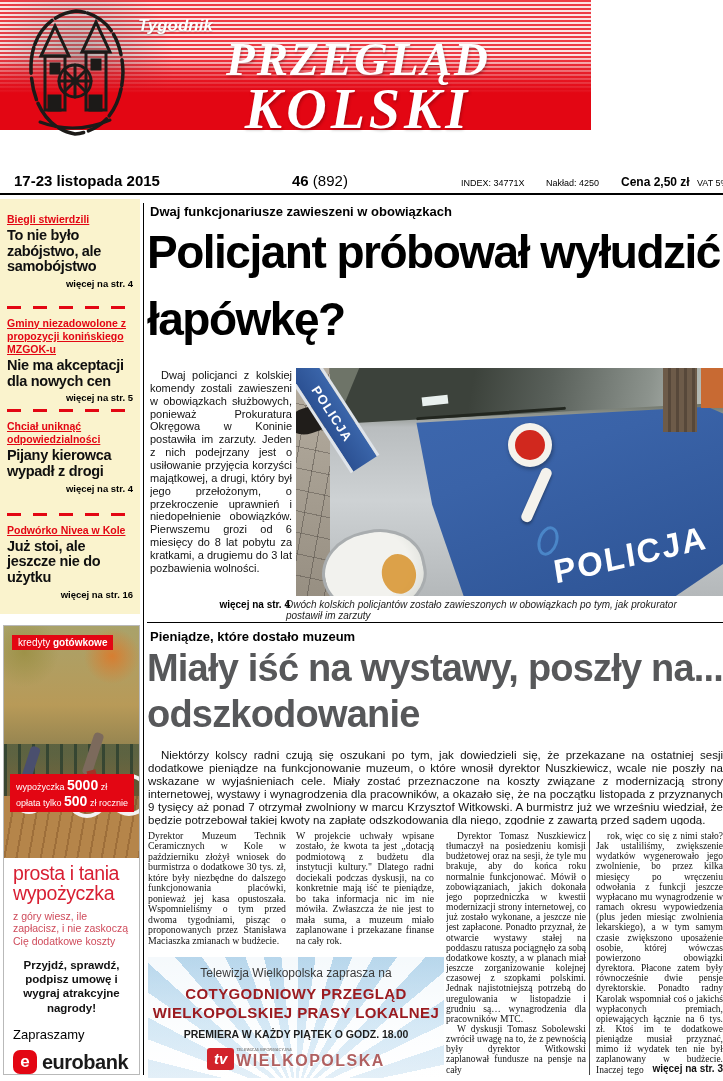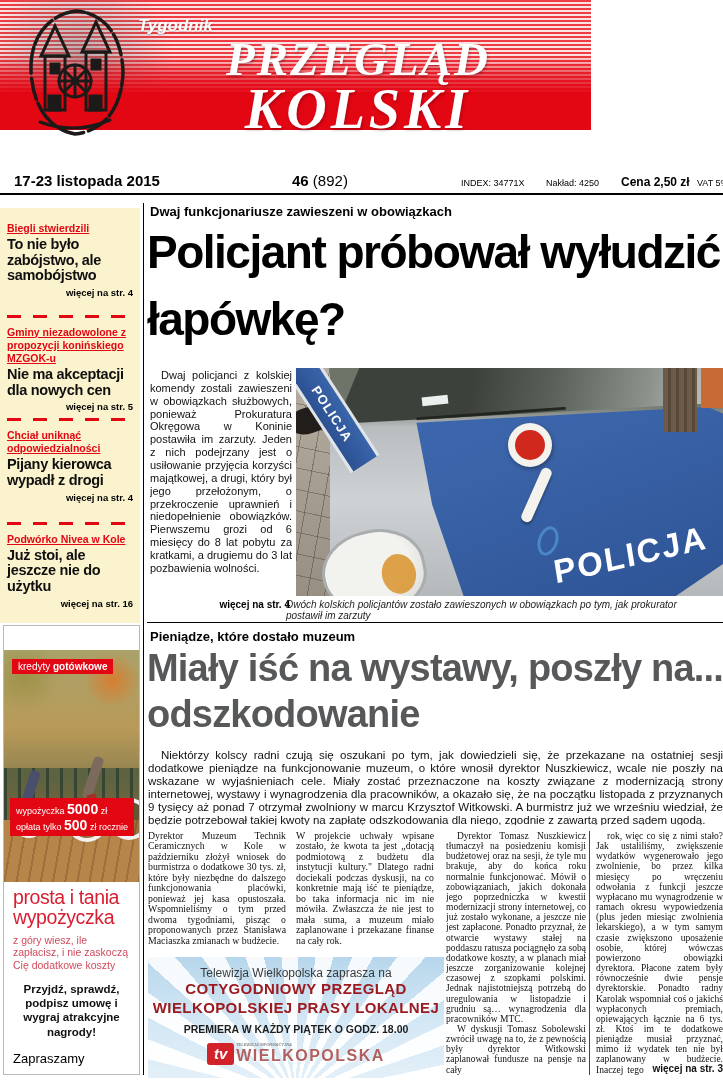--- a/index.html
+++ b/index.html
@@ -30,21 +30,21 @@
   .dateline .date   { position:absolute; left:5px;  bottom:5px; font-weight:bold; font-size:15px; }
   .dateline .issue  { position:absolute; left:283px; bottom:5px; font-size:15px; }
   .dateline .issue b{ font-weight:bold; }
   .dateline .index  { position:absolute; left:452px; bottom:6px; font-size:9px; }
   .dateline .naklad { position:absolute; left:537px; bottom:6px; font-size:9px; }
   .dateline .price  { position:absolute; left:612px; bottom:5px; font-weight:bold; font-size:12px; }
   .dateline .vat    { position:absolute; left:688px; bottom:6px; font-size:9px; }
   .rule-thick { position:absolute; left:0; top:193px; width:723px; height:2px; background:#000; }
 
   
-  .teasers { position:absolute; left:0; top:208px; width:140px; height:415px; background:#faf3cd;
+  .teasers { position:absolute; left:0; top:199px; width:140px; height:415px; background:#faf3cd;
     padding:14px 7px 2px 7px; display:flex; flex-direction:column; }
   .teaser { flex:1; }
   .teaser .kick { color:#e30613; font-size:10.5px; font-weight:bold; text-decoration:underline; line-height:1.25; }
   .teaser .ttl  { color:#101010; font-size:14.5px; font-weight:bold; line-height:1.08; margin-top:2px; letter-spacing:-.3px; }
   .teaser .more { text-align:right; font-size:9.5px; font-weight:bold; margin-top:3px; }
   .dashsep { height:3px; margin:4px 0 8px 0;
     background:repeating-linear-gradient(90deg, #e30613 0 14px, transparent 14px 26px); }
   .vrule-main { position:absolute; left:143px; top:203px; width:1px; height:872px; background:#000; }
 
   
@@ -108,35 +108,35 @@
   .vrule-col { position:absolute; left:441px; top:0; width:1px; height:244px; background:#444; }
   .a2-more { position:absolute; right:0; bottom:0; background:#fff; padding-left:8px; font-family:"Liberation Sans", sans-serif;
     font-size:10px; font-weight:bold; }
 
   
   .tvad { position:absolute; left:148px; top:957px; width:296px; height:121px; overflow:hidden; text-align:center;
     background:
       repeating-conic-gradient(from -90deg at 50% 115%, rgba(255,255,255,.85) 0deg 7deg, rgba(175,210,235,.35) 7deg 14deg),
       linear-gradient(180deg,#bcd9ec 0%, #e8f4fb 55%, #ffffff 100%); }
   .tvad .t1 { margin-top:9px; font-size:12px; color:#3a3a3a; }
-  .tvad .t2 { font-size:15px; font-weight:800; color:#9b1b20; letter-spacing:.4px; line-height:1.25; }
+  .tvad .t2 { margin-top:5px; font-size:15px; font-weight:800; color:#9b1b20; letter-spacing:.4px; line-height:1.25; }
   .tvad .t3 { margin-top:5px; font-size:10.5px; font-weight:bold; color:#1d1d1d; }
   .tvlogo { margin-top:8px; display:inline-flex; align-items:flex-end; gap:2px; }
   .tvlogo .sq { width:27px; height:22px; background:#d2232a; border-radius:3px; color:#fff; font-weight:800; font-style:italic;
     font-size:15px; display:flex; align-items:center; justify-content:center; position:relative; }
   .tvlogo .tiny { position:absolute; left:29px; top:0px; font-size:4px; color:#8a8a8a; text-align:left; line-height:1.1; white-space:nowrap; }
   .tvlogo .word { font-size:16px; font-weight:800; color:#b06060; letter-spacing:1.5px; text-shadow:0 1px 0 #fff; }
 
   
   .bank { position:absolute; left:3px; top:625px; width:137px; height:450px; background:#fff; border:1px solid #b9b9b9; overflow:hidden; }
   .bank-photo { position:relative; width:100%; height:232px; overflow:hidden;
     background:
       radial-gradient(circle 40px at 108px 30px, rgba(222,120,40,.85), rgba(222,120,40,0) 70%),
       radial-gradient(circle 50px at 20px 26px, rgba(150,140,60,.7), rgba(150,140,60,0) 70%),
-      linear-gradient(180deg,#a9a26a 0%, #b89a58 34%, #8f814f 55%, #a3763d 72%, #b08045 100%); margin-top: 24px; }
+      linear-gradient(180deg,#a9a26a 0%, #b89a58 34%, #8f814f 55%, #a3763d 72%, #b08045 100%); }
   .fence { position:absolute; left:0; top:118px; width:100%; height:52px;
     background:
       repeating-linear-gradient(90deg, rgba(40,60,45,.75) 0 3px, transparent 3px 14px),
       linear-gradient(180deg, rgba(45,70,52,.55), rgba(45,70,52,.35)); }
   .boards { position:absolute; left:0; bottom:0; width:100%; height:62px;
     background:repeating-linear-gradient(100deg,#b5854a 0 10px, #9e6f3a 10px 12px); }
   .wheel { position:absolute; width:42px; height:42px; border:4px solid #f2f2f2; border-radius:50%; background:rgba(0,0,0,.15); }
   .w1 { left:8px; bottom:44px; width:34px; height:34px; }
   .w2 { left:62px; bottom:40px; }
   .w3 { left:104px; bottom:42px; }

